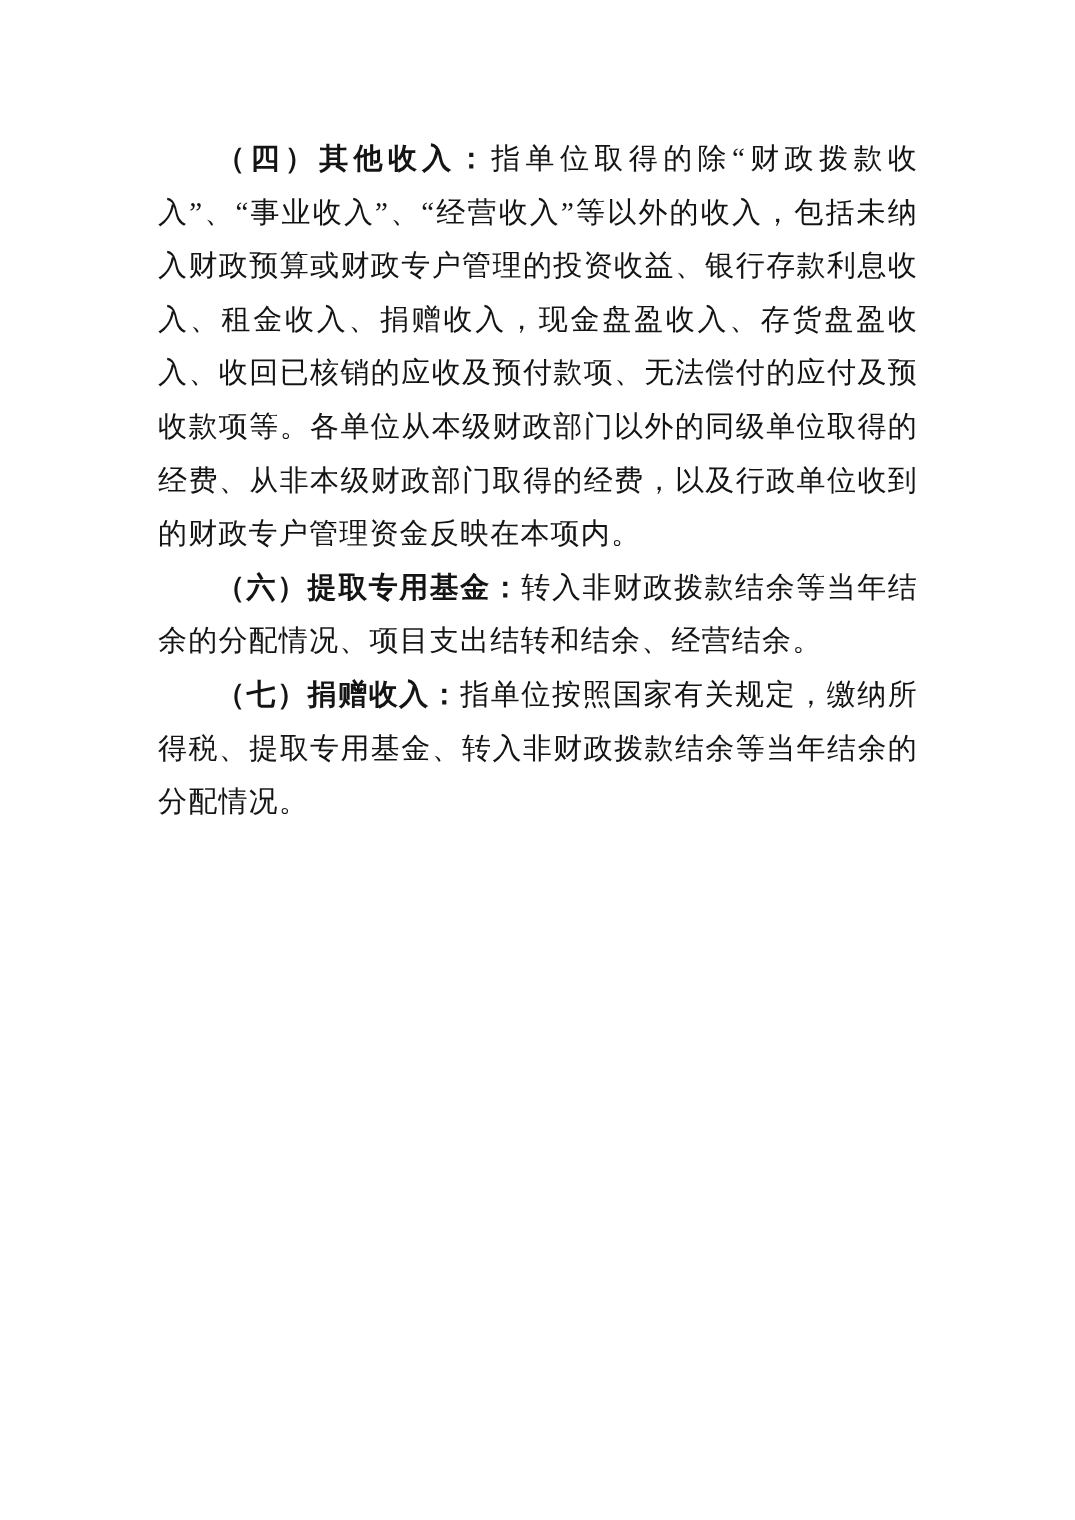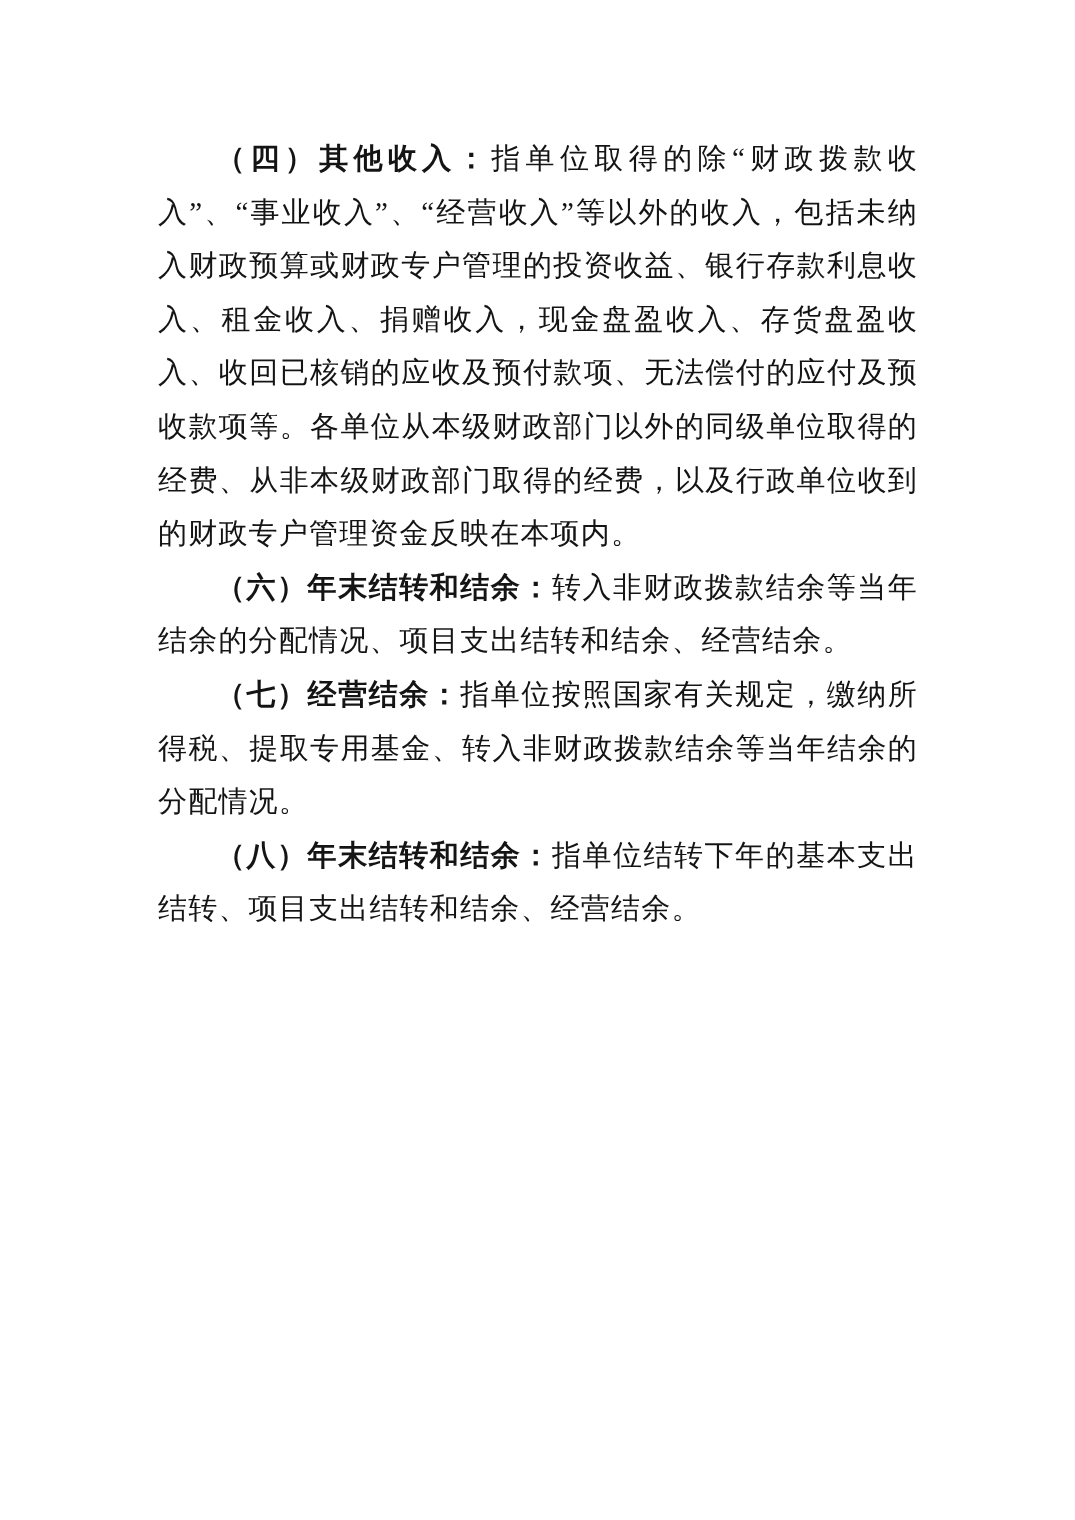--- a/index.html
+++ b/index.html
@@ -45,18 +45,17 @@
     letter-spacing: 3px;
     color: #333333;
   }
 </style>
 </head>
 <body>
 
 <div class="page">
   <div class="content">
     <p><span class="head">（四）其他收入：</span><span>指单位取得的除“财政拨款收入”、“事业收入”、“经营收入”等以外的收入，包括未纳入财政预算或财政专户管理的投资收益、银行存款利息收入、租金收入、捐赠收入，现金盘盈收入、存货盘盈收入、收回已核销的应收及预付款项、无法偿付的应付及预收款项等。各单位从本级财政部门以外的同级单位取得的经费、从非本级财政部门取得的经费，以及行政单位收到的财政专户管理资金反映在本项内。</span></p>
-    <p><span class="head">（六）年末结转和结余：</span><span>转入非财政拨款结余等当年结余的分配情况、项目支出结转和结余、经营结余。</span></p>
-    <p><span class="head">（七）经营结余：</span><span>指单位按照国家有关规定，缴纳所得税、提取专用基金、转入非财政拨款结余等当年结余的分配情况。</span></p>
-    <p><span class="head">（八）年末结转和结余：</span><span>指单位结转下年的基本支出结转、项目支出结转和结余、经营结余。</span></p>
+    <p><span class="head">（六）提取专用基金：</span><span>转入非财政拨款结余等当年结余的分配情况、项目支出结转和结余、经营结余。</span></p>
+    <p><span class="head">（七）捐赠收入：</span><span>指单位按照国家有关规定，缴纳所得税、提取专用基金、转入非财政拨款结余等当年结余的分配情况。</span></p>
   </div>
   <div class="footer">- 7 -</div>
 </div>
 
 </body></html>

